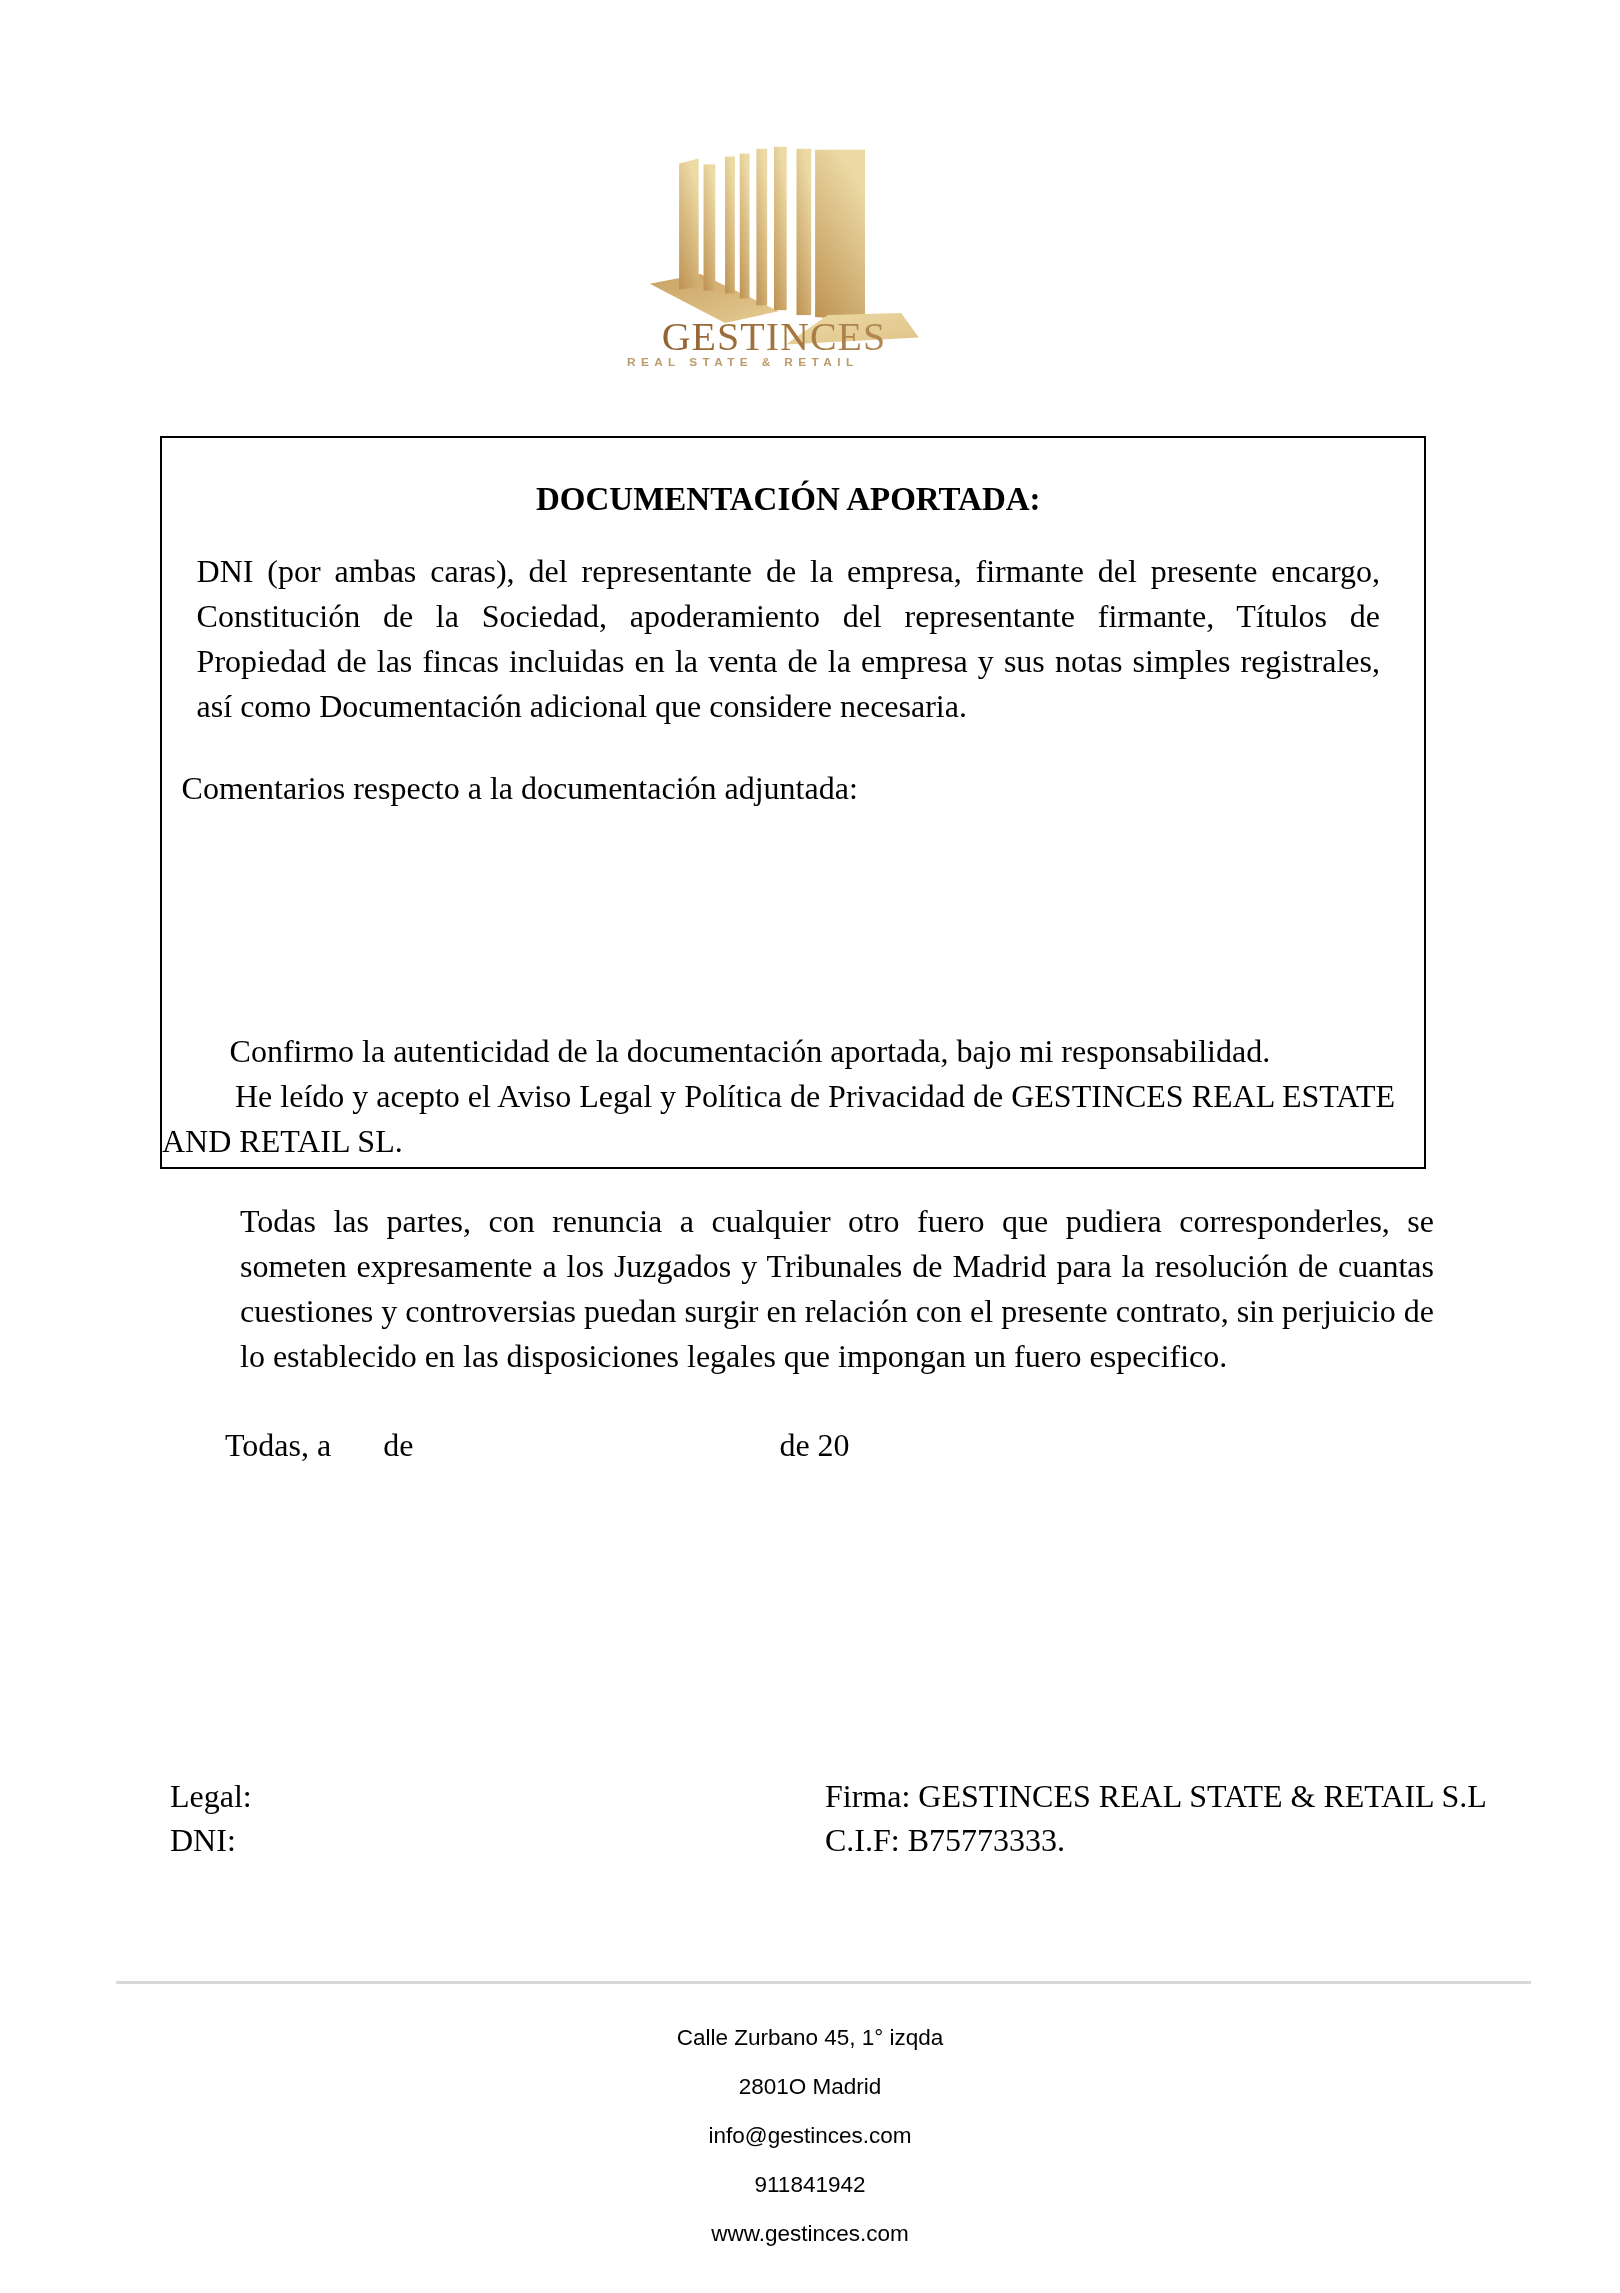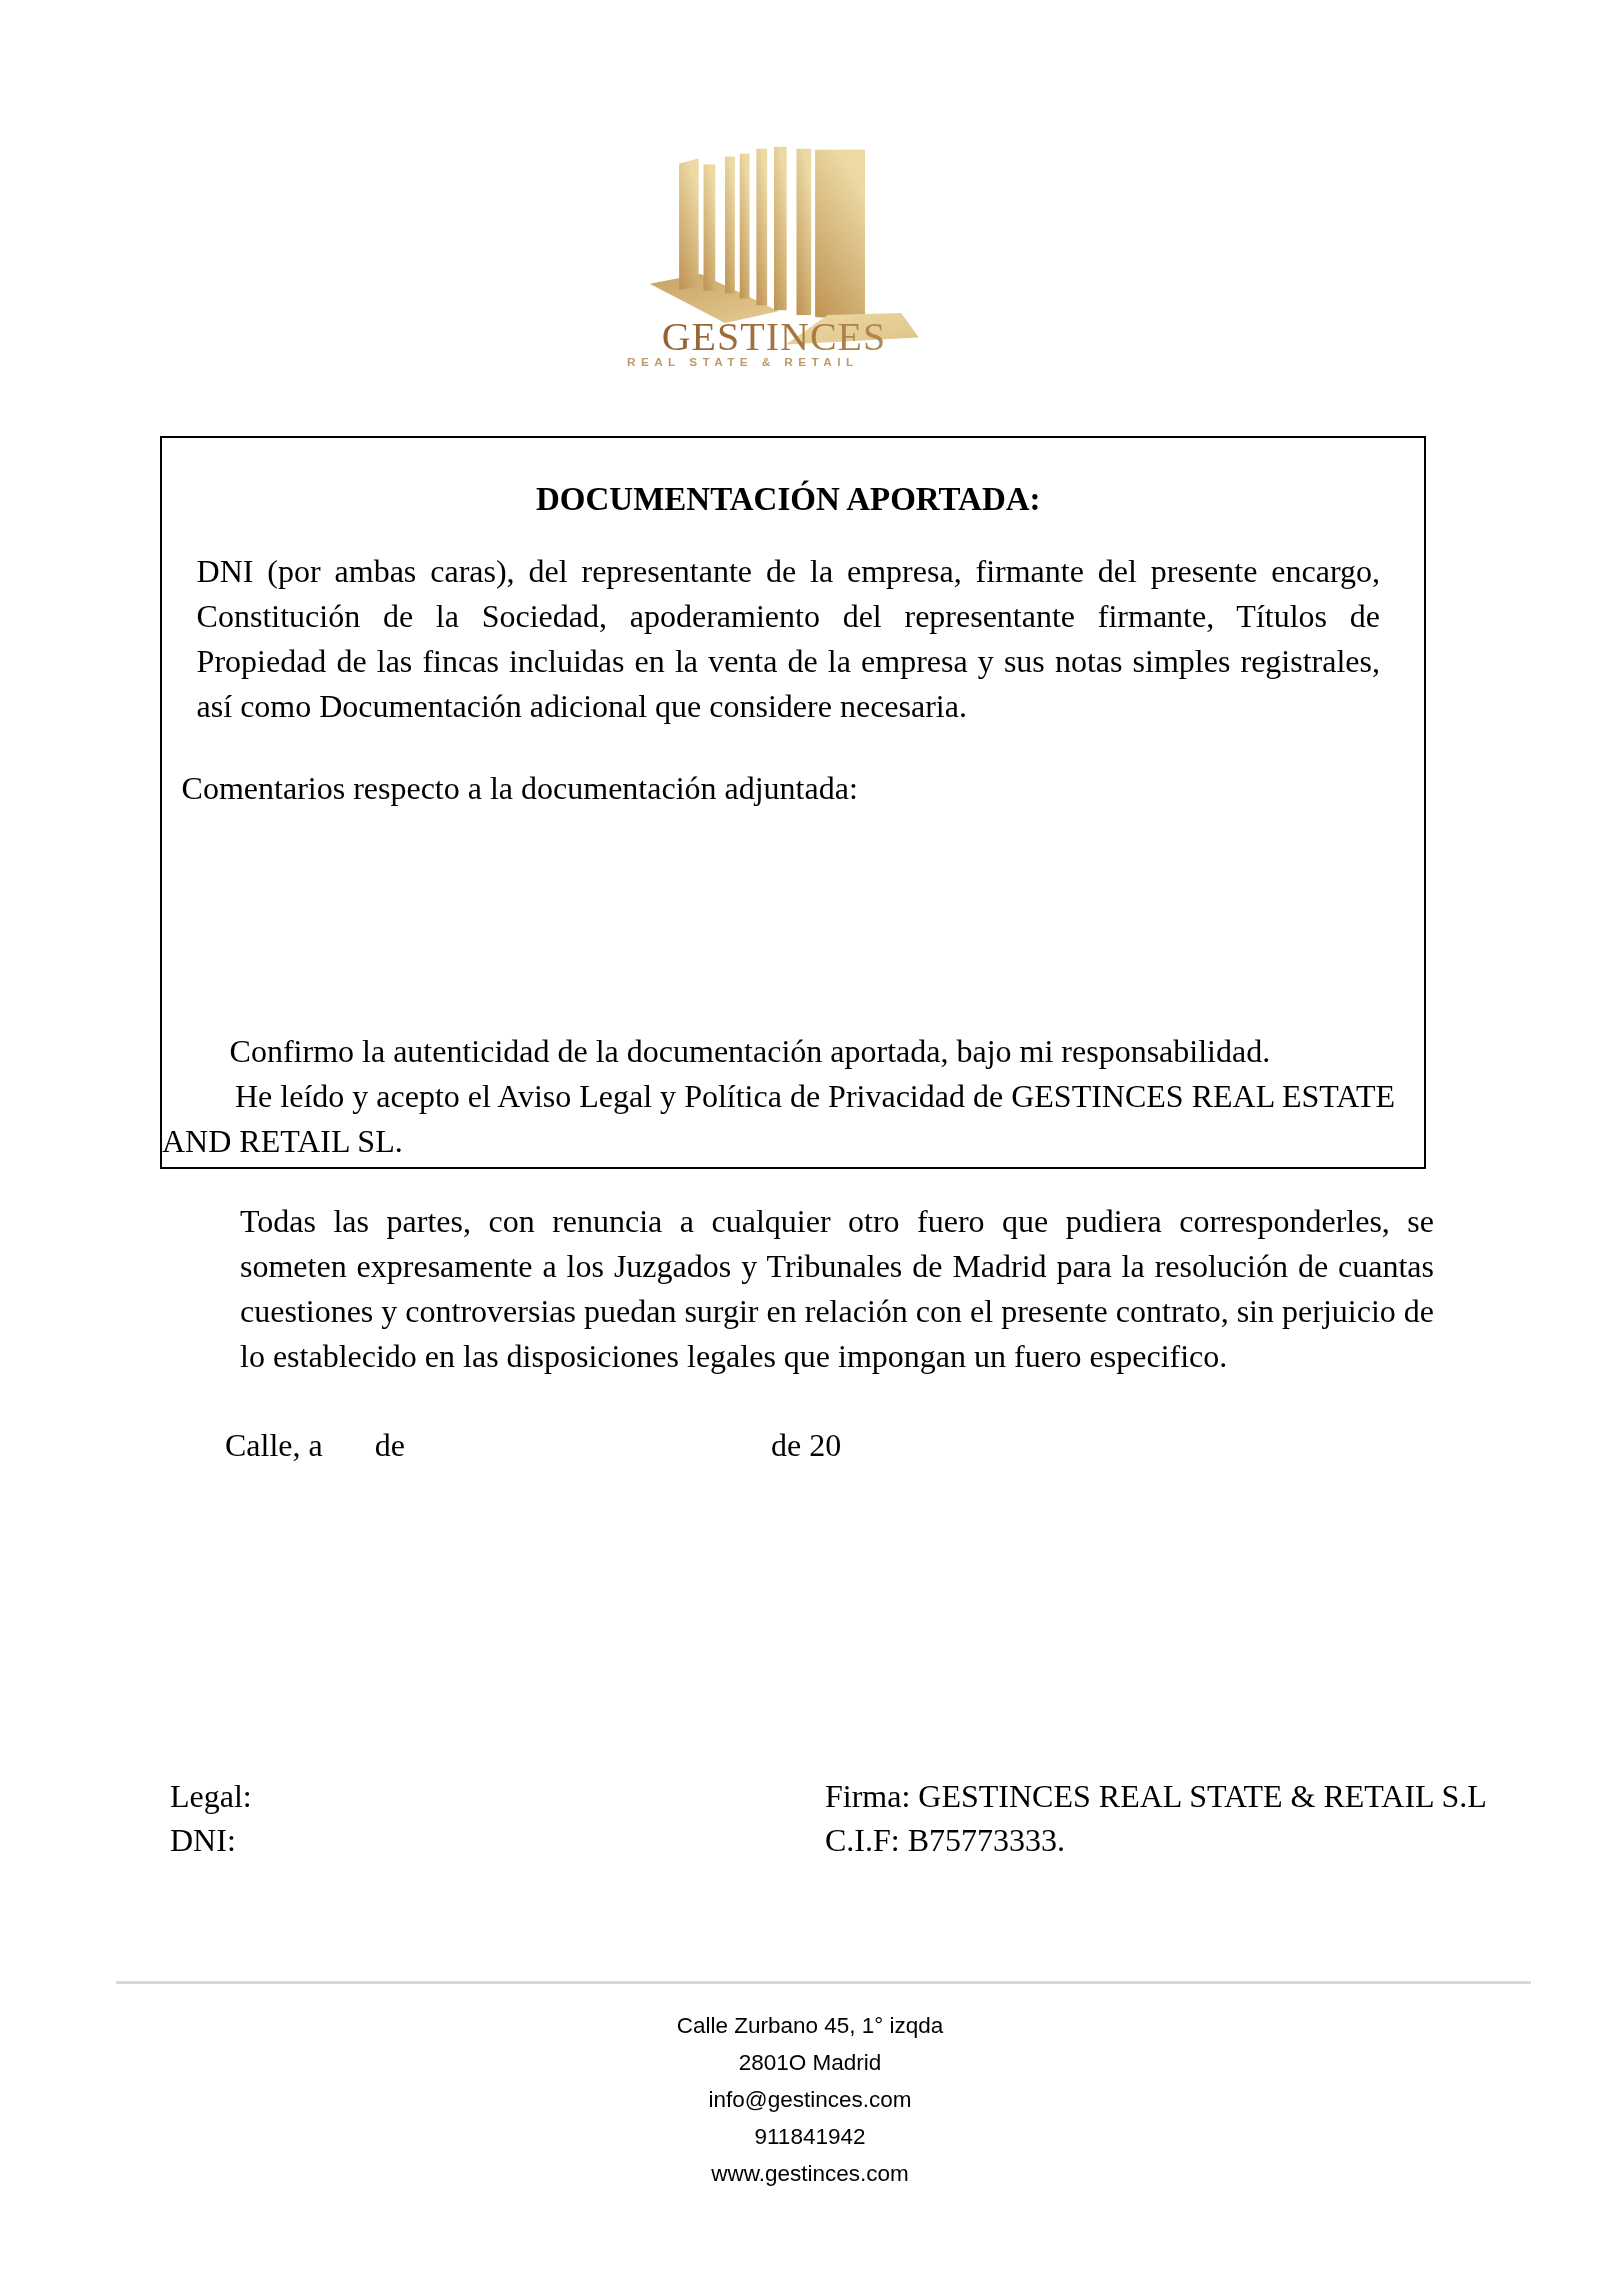--- a/index.html
+++ b/index.html
@@ -82,21 +82,21 @@
   .divider{
     position:absolute;left:116px;top:1981px;width:1415px;height:2.9px;
     background:#d9d9d9;
   }
   .footer{
     position:absolute;left:0;top:2007px;width:1620px;
     text-align:center;
     font-family:"Liberation Sans","DejaVu Sans",sans-serif;
     font-size:22.5px;line-height:37px;color:#000;
   }
-  .footer div{margin:0;}
+  .footer div{margin:12px;}
 </style>
 </head>
 <body>
 
 <div class="page">
 
   <div class="logo">
     <svg width="294" height="227" viewBox="0 0 300 232">
       <defs>
         <linearGradient id="g1" x1="0" y1="1" x2="0.45" y2="0">
@@ -135,21 +135,21 @@
     <p class="docbox-paragraph">DNI (por ambas caras), del representante de la empresa, firmante del presente encargo, Constitución de la Sociedad, apoderamiento del representante firmante, Títulos de Propiedad de las fincas incluidas en la venta de la empresa y sus notas simples registrales, así como Documentación adicional que considere necesaria.</p>
     <p class="comments-label">Comentarios respecto a la documentación adjuntada:</p>
     <div class="box-spacer"></div>
     <p class="confirm-line">Confirmo la autenticidad de la documentación aportada, bajo mi responsabilidad.</p>
     <p class="accept-line">He leído y acepto el Aviso Legal y Política de Privacidad de GESTINCES REAL ESTATE AND RETAIL SL.</p>
   </div>
 
   <p class="jurisdiction">Todas las partes, con renuncia a cualquier otro fuero que pudiera corresponderles, se someten expresamente a los Juzgados y Tribunales de Madrid para la resolución de cuantas cuestiones y controversias puedan surgir en relación con el presente contrato, sin perjuicio de lo establecido en las disposiciones legales que impongan un fuero especifico.</p>
 
   <div class="date-line">
-    <span>Calle, a</span><span class="de1">de</span><span class="de2">de 20</span>
+    <span>Todas, a</span><span class="de1">de</span><span class="de2">de 20</span>
   </div>
 
   <div class="sig sig-row1 sig-left">Legal:</div>
   <div class="sig sig-row2 sig-left">DNI:</div>
   <div class="sig sig-row1 sig-right">Firma: GESTINCES REAL STATE &amp; RETAIL S.L</div>
   <div class="sig sig-row2 sig-right">C.I.F: B75773333.</div>
 
   <div class="divider"></div>
   <div class="footer">
     <div>Calle Zurbano 45, 1° izqda</div>

